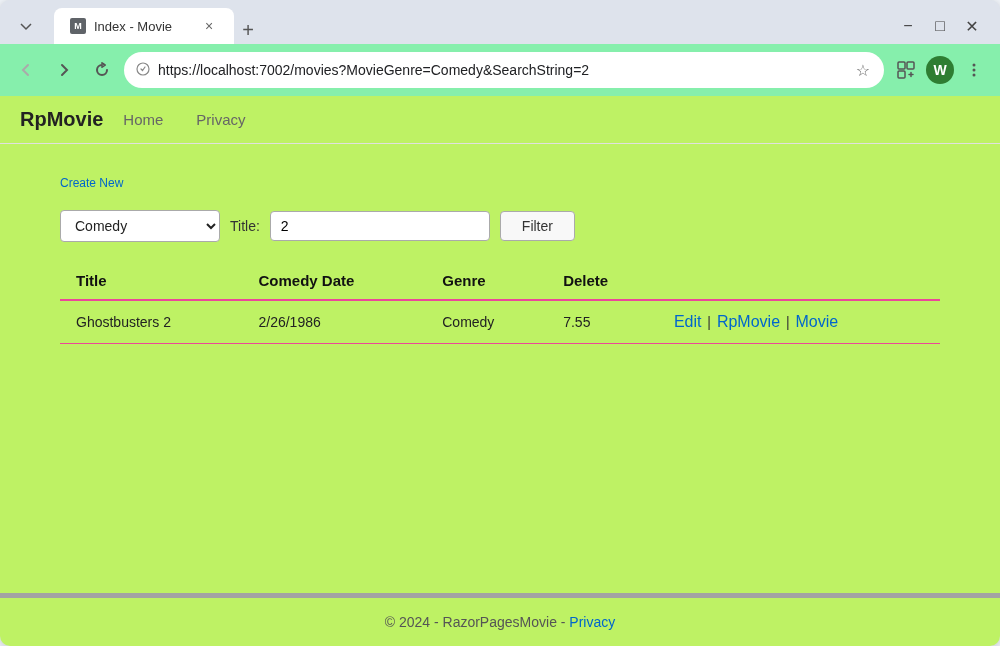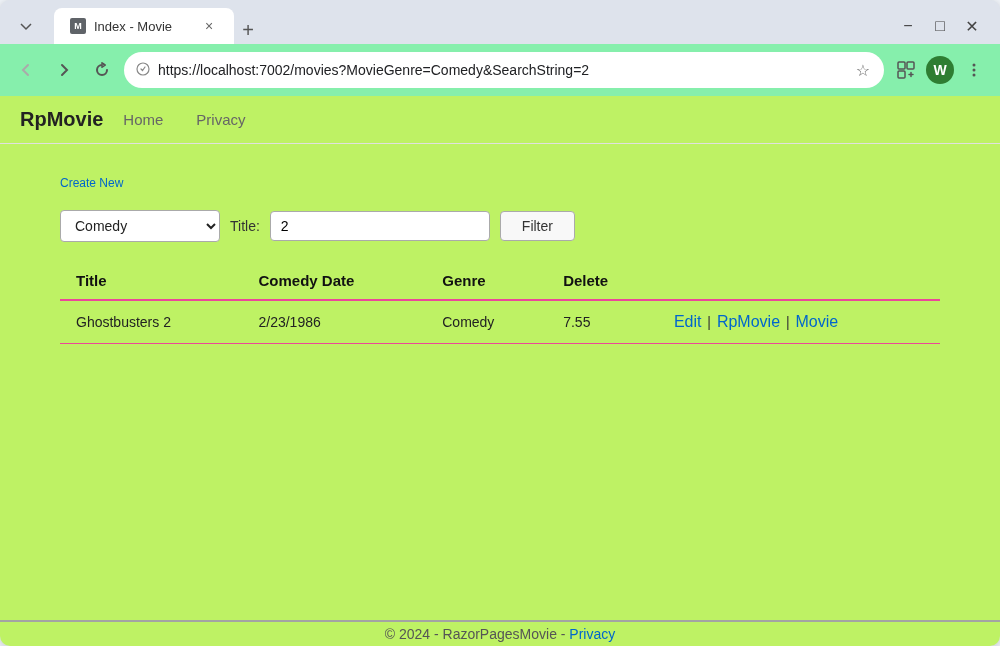--- a/index.html
+++ b/index.html
@@ -301,22 +301,22 @@
       text-decoration: none;
       font-size: 16px;
     }
     .action-sep {
       color: #333;
       margin: 0 2px;
     }
 
     
     .site-footer {
-      border-top: 2px solid #a3a3a3;
-      padding: 4px 20px;
+      border-top: 5px solid #a3a3a3;
+      padding: 16px 20px;
       text-align: center;
       font-size: 14px;
       color: #555;
     }
     .footer-link {
       color: #0066cc;
       text-decoration: none;
     }
   </style>
 </head>
@@ -432,21 +432,21 @@
             <th>Title</th>
             <th>Comedy Date</th>
             <th>Genre</th>
             <th>Delete</th>
             <th></th>
           </tr>
         </thead>
         <tbody id="movie-rows">
         <tr>
       <td>Ghostbusters 2</td>
-      <td>2/23/1986</td>
+      <td>2/26/1986</td>
       <td>Comedy</td>
       <td>7.55</td>
       <td class="actions">
         <a class="action-link" href="#">Edit</a><span class="action-sep"> | </span><a class="action-link" href="#">RpMovie</a><span class="action-sep"> | </span><a class="action-link" href="#">Movie</a>
       </td>
     </tr>
           </tbody>
       </table>
     </div>
 

